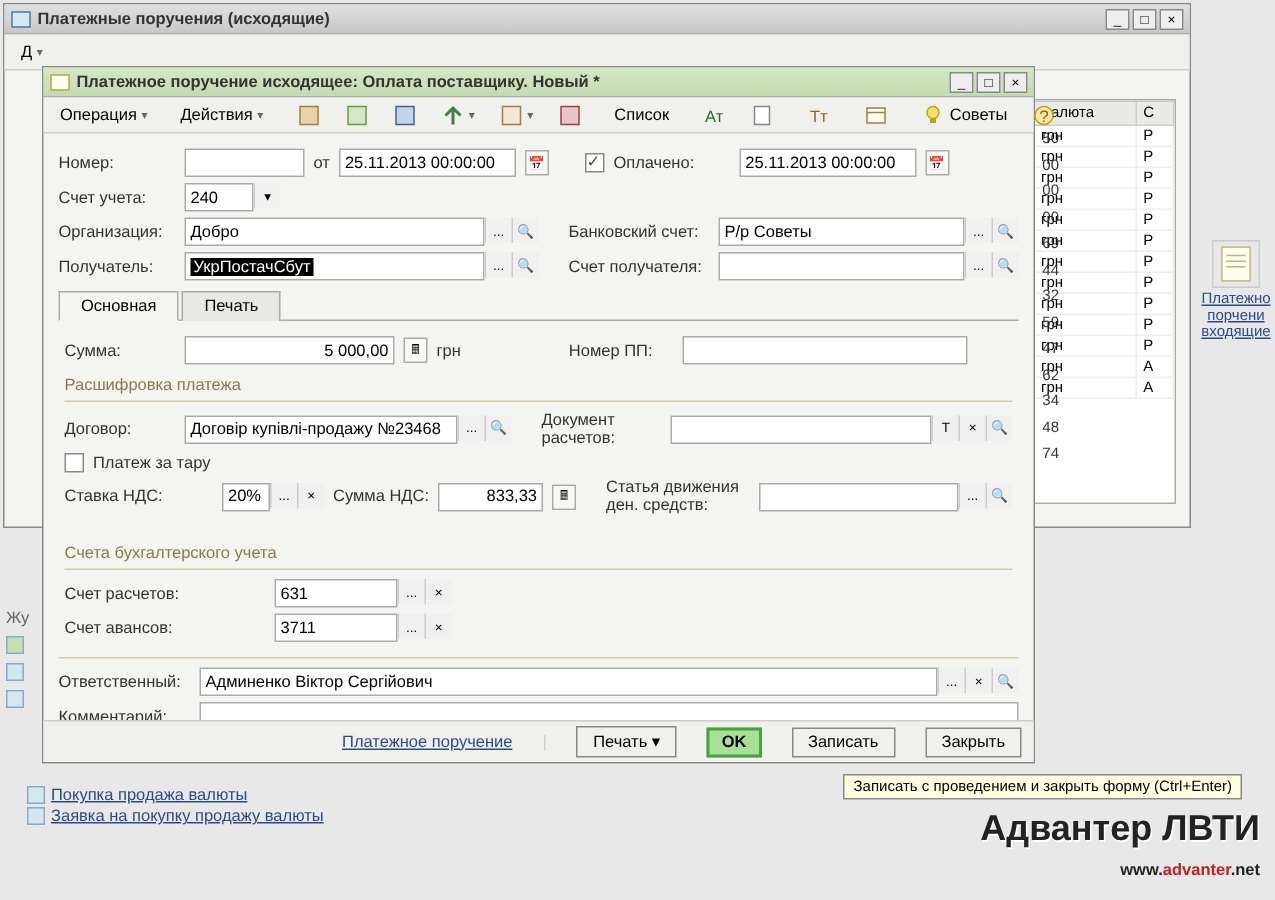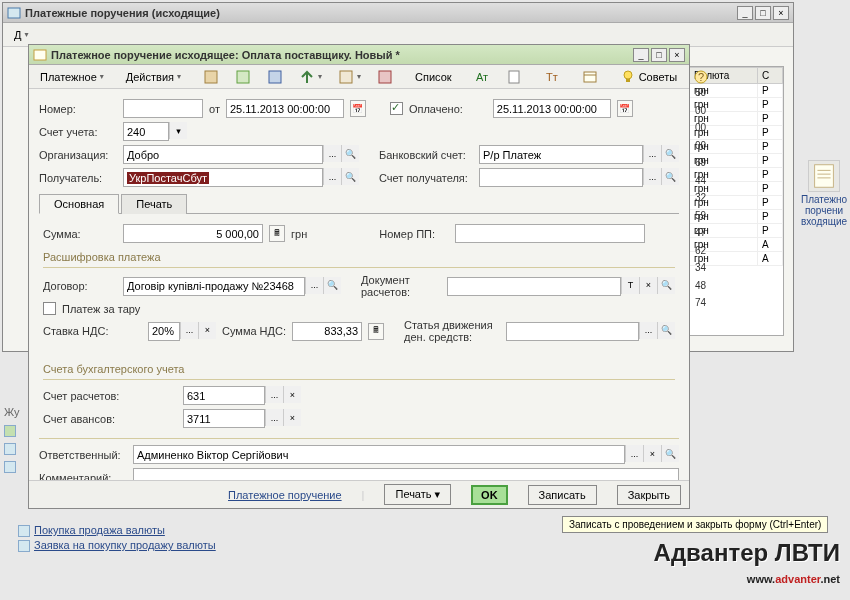--- a/index.html
+++ b/index.html
@@ -41,34 +41,34 @@
   .btn { padding: 3px 10px; border: 1px solid #888; background: #f0f0ec; cursor: pointer; }
   .btn.ok { background: #a8e098; border: 2px solid #4aa040; font-weight: bold; padding: 2px 8px; }
   
   .grid { position: absolute; background: #fff; border: 1px solid #aaa; }
   .grid table { border-collapse: collapse; width: 100%; }
   .grid th { background: #eaeae4; border: 1px solid #ccc; padding: 2px 4px; font-weight: normal; text-align: left; font-size: 10px; }
   .grid td { border: 1px solid #eee; padding: 1px 4px; font-size: 10px; }
   
   .sidebar { position: absolute; right: 2px; top: 140px; width: 52px; text-align: center; }
   .sidebar .sicon { width: 32px; height: 32px; background: #e8e8e4; border: 1px solid #ccc; margin: 0 auto 2px auto; }
-  .sidebar a { color: #2a4a8a; font-size: 10px; display: block; }
+  .sidebar a { color: #2a4a8a; text-decoration: underline; font-size: 10px; display: block; }
   
   .links { position: absolute; left: 18px; top: 522px; }
   .links a { display: block; color: #2a4a8a; text-decoration: underline; margin: 2px 0; }
   .ficon { display: inline-block; width: 12px; height: 12px; background: #d4e8f0; border: 1px solid #88aacc; margin-right: 4px; vertical-align: middle; }
   
   .tooltip { position: absolute; background: #ffffe0; border: 1px solid #888; padding: 2px 6px; font-size: 10px; }
   
   .watermark { position: absolute; right: 10px; bottom: 12px; text-align: right; }
   .watermark .wm1 { font-size: 24px; font-weight: bold; color: #222; text-shadow: 1px 1px 0 #fff; }
   .watermark .wm2 { font-size: 18px; font-weight: bold; color: #222; }
   .watermark .wm2 .r { color: #c02020; }
   
-  .hl { background: #7f1d1d; color: #fff; padding: 0 2px; }
+  .hl { background: #000000; color: #fff; padding: 0 2px; }
   
   svg { display: block; }
 </style>
 </head>
 <body>
 
 <div class="window" style="left:2px; top:2px; width:792px; height:350px;">
   <div class="titlebar gray">
     <span class="wicon">
       <svg viewBox="0 0 14 14">
@@ -177,21 +177,21 @@
     <span class="titletext">Платежное поручение исходящее: Оплата поставщику. Новый *</span>
     <div class="winbtns">
       <div class="winbtn">_</div>
       <div class="winbtn">□</div>
       <div class="winbtn">×</div>
     </div>
   </div>
 
   <div class="toolbar">
     <div class="tbtn">
-        <span>Платежное</span>
+        <span>Операция</span>
         <span class="arr">▾</span>
       </div>
     <div class="sep"></div>
     <div class="tbtn">
         <span>Действия</span>
         <span class="arr">▾</span>
       </div>
     <div class="sep"></div>
     <div class="tbtn">
         <span class="ticon">
@@ -331,21 +331,21 @@
           <div class="inp" style="width:200px;">
             <span>Добро</span>
           </div>
           <div class="inpbtn">...</div>
           <div class="inpbtn">🔍</div>
         </div>
       <span style="width:8px;"></span>
       <span class="lbl" style="width:94px;">Банковский счет:</span>
       <div style="display:flex; flex:1;">
           <div class="inp" style="flex:1;">
-            <span>Р/р Платеж</span>
+            <span>Р/р Советы</span>
           </div>
           <div class="inpbtn">...</div>
           <div class="inpbtn">🔍</div>
         </div>
     </div>
 
     <div class="row">
       <span class="lbl" style="width:78px;">Получатель:</span>
       <div style="display:flex;">
           <div class="inp" style="width:200px;">

